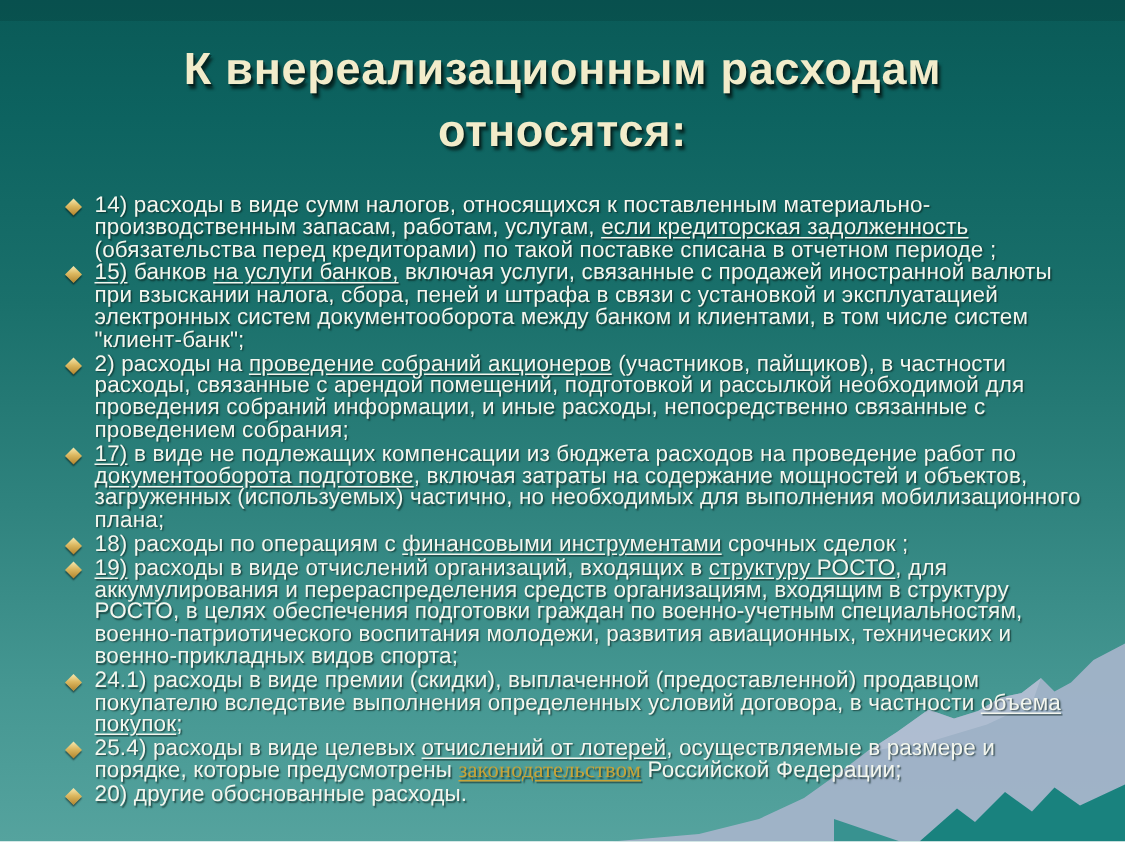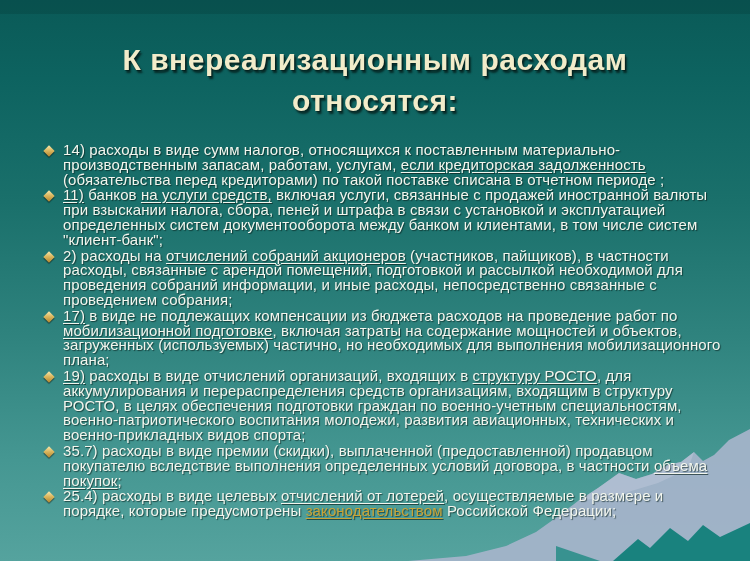--- a/index.html
+++ b/index.html
@@ -27,21 +27,21 @@
     right: 0;
     bottom: 0;
     width: 362px;
     height: 136px;
     pointer-events: none;
   }
 
   .title {
     position: relative;
     z-index: 2;
-    margin: 13px auto;
+    margin: 0 auto;
     padding-top: 26px;
     max-width: 600px;
     text-align: center;
     font-size: 30px;
     line-height: 41px;
     font-weight: bold;
     letter-spacing: 0.5px;
     color: #f2ecca;
     text-shadow: 2px 3px 2px rgba(4, 24, 22, 0.75), 1px 1px 0 rgba(4, 24, 22, 0.55);
   }
@@ -84,20 +84,21 @@
     text-shadow: 1px 1px 1px rgba(8, 30, 28, 0.65);
   }
 
   .u { text-decoration: underline; text-underline-offset: 2px; }
 
   .link {
     color: #c9a437;
     text-decoration: underline;
     text-underline-offset: 2px;
     cursor: pointer;
+    font-family: Liberation Serif, serif;
   }
 </style>
 </head>
 <body>
 
 <div class="slide">
 
   <div class="top-band"></div>
 
   <svg class="corner-art" viewBox="0 0 362 136" preserveAspectRatio="none" aria-hidden="true">
@@ -113,47 +114,59 @@
       <li class="bullet">
         <span class="diamond-wrap">
           <span class="diamond"></span>
         </span>
         <span class="btext"><span>14) расходы в виде сумм налогов, относящихся к поставленным материально-производственным запасам, работам, услугам, </span><span class="u">если кредиторская задолженность</span><span> (обязательства перед кредиторами) по такой поставке списана в отчетном периоде ;</span></span>
       </li>
       <li class="bullet">
         <span class="diamond-wrap">
           <span class="diamond"></span>
         </span>
-        <span class="btext"><span class="u">11)</span><span> банков </span><span class="u">на услуги средств,</span><span> включая услуги, связанные с продажей иностранной валюты при взыскании налога, сбора, пеней и штрафа в связи с установкой и эксплуатацией определенных систем документооборота между банком и клиентами, в том числе систем "клиент-банк";</span></span>
+        <span class="btext"><span class="u">15)</span><span> банков </span><span class="u">на услуги банков,</span><span> включая услуги, связанные с продажей иностранной валюты при взыскании налога, сбора, пеней и штрафа в связи с установкой и эксплуатацией электронных систем документооборота между банком и клиентами, в том числе систем "клиент-банк";</span></span>
       </li>
       <li class="bullet">
         <span class="diamond-wrap">
           <span class="diamond"></span>
         </span>
-        <span class="btext"><span>2) расходы на </span><span class="u">отчислений собраний акционеров</span><span> (участников, пайщиков), в частности расходы, связанные с арендой помещений, подготовкой и рассылкой необходимой для проведения собраний информации, и иные расходы, непосредственно связанные с проведением собрания;</span></span>
+        <span class="btext"><span>2) расходы на </span><span class="u">проведение собраний акционеров</span><span> (участников, пайщиков), в частности расходы, связанные с арендой помещений, подготовкой и рассылкой необходимой для проведения собраний информации, и иные расходы, непосредственно связанные с проведением собрания;</span></span>
       </li>
       <li class="bullet">
         <span class="diamond-wrap">
           <span class="diamond"></span>
         </span>
-        <span class="btext"><span class="u">17)</span><span> в виде не подлежащих компенсации из бюджета расходов на проведение работ по </span><span class="u">мобилизационной подготовке</span><span>, включая затраты на содержание мощностей и объектов, загруженных (используемых) частично, но необходимых для выполнения мобилизационного плана;</span></span>
+        <span class="btext"><span class="u">17)</span><span> в виде не подлежащих компенсации из бюджета расходов на проведение работ по </span><span class="u">документооборота подготовке</span><span>, включая затраты на содержание мощностей и объектов, загруженных (используемых) частично, но необходимых для выполнения мобилизационного плана;</span></span>
+      </li>
+      <li class="bullet">
+        <span class="diamond-wrap">
+          <span class="diamond"></span>
+        </span>
+        <span class="btext"><span>18) расходы по операциям с </span><span class="u">финансовыми инструментами</span><span> срочных сделок ;</span></span>
       </li>
       <li class="bullet">
         <span class="diamond-wrap">
           <span class="diamond"></span>
         </span>
         <span class="btext"><span class="u">19)</span><span> расходы в виде отчислений организаций, входящих в </span><span class="u">структуру РОСТО</span><span>, для аккумулирования и перераспределения средств организациям, входящим в структуру РОСТО, в целях обеспечения подготовки граждан по военно-учетным специальностям, военно-патриотического воспитания молодежи, развития авиационных, технических и военно-прикладных видов спорта;</span></span>
       </li>
       <li class="bullet">
         <span class="diamond-wrap">
           <span class="diamond"></span>
         </span>
-        <span class="btext"><span>35.7) расходы в виде премии (скидки), выплаченной (предоставленной) продавцом покупателю вследствие выполнения определенных условий договора, в частности </span><span class="u">объема покупок</span><span>;</span></span>
+        <span class="btext"><span>24.1) расходы в виде премии (скидки), выплаченной (предоставленной) продавцом покупателю вследствие выполнения определенных условий договора, в частности </span><span class="u">объема покупок</span><span>;</span></span>
       </li>
       <li class="bullet">
         <span class="diamond-wrap">
           <span class="diamond"></span>
         </span>
         <span class="btext"><span>25.4) расходы в виде целевых </span><span class="u">отчислений от лотерей</span><span>, осуществляемые в размере и порядке, которые предусмотрены </span><span class="link">законодательством</span><span> Российской Федерации;</span></span>
       </li>
+      <li class="bullet">
+        <span class="diamond-wrap">
+          <span class="diamond"></span>
+        </span>
+        <span class="btext"><span>20) другие обоснованные расходы.</span></span>
+      </li>
     </ul>
 
 </div>
 
 </body></html>

